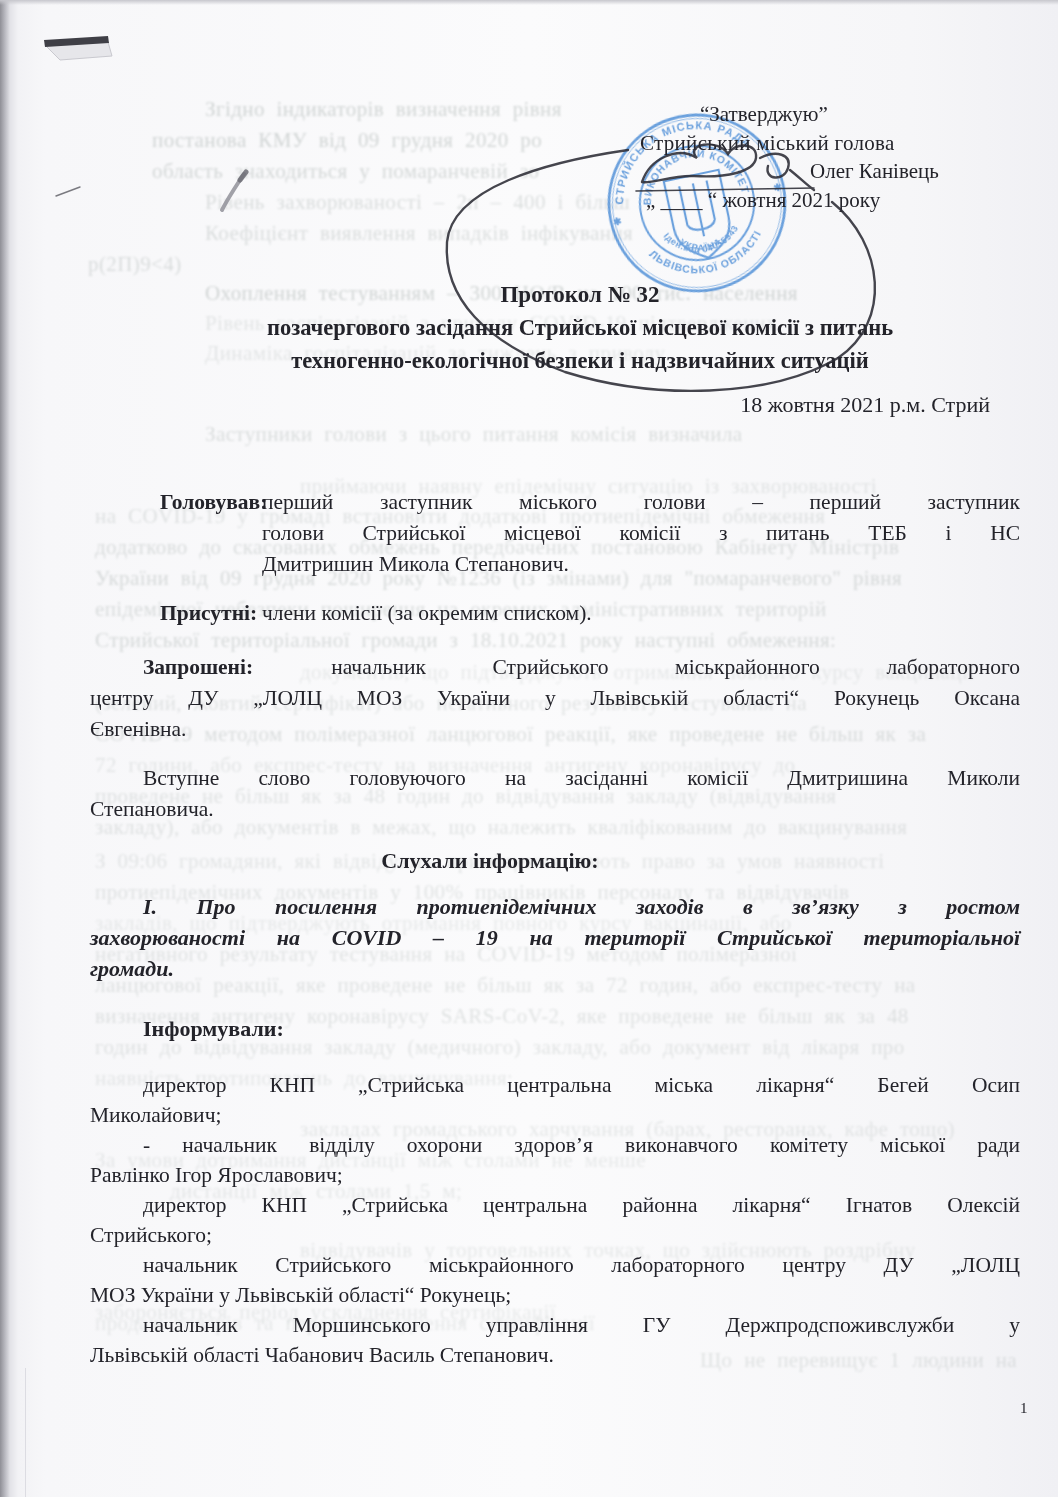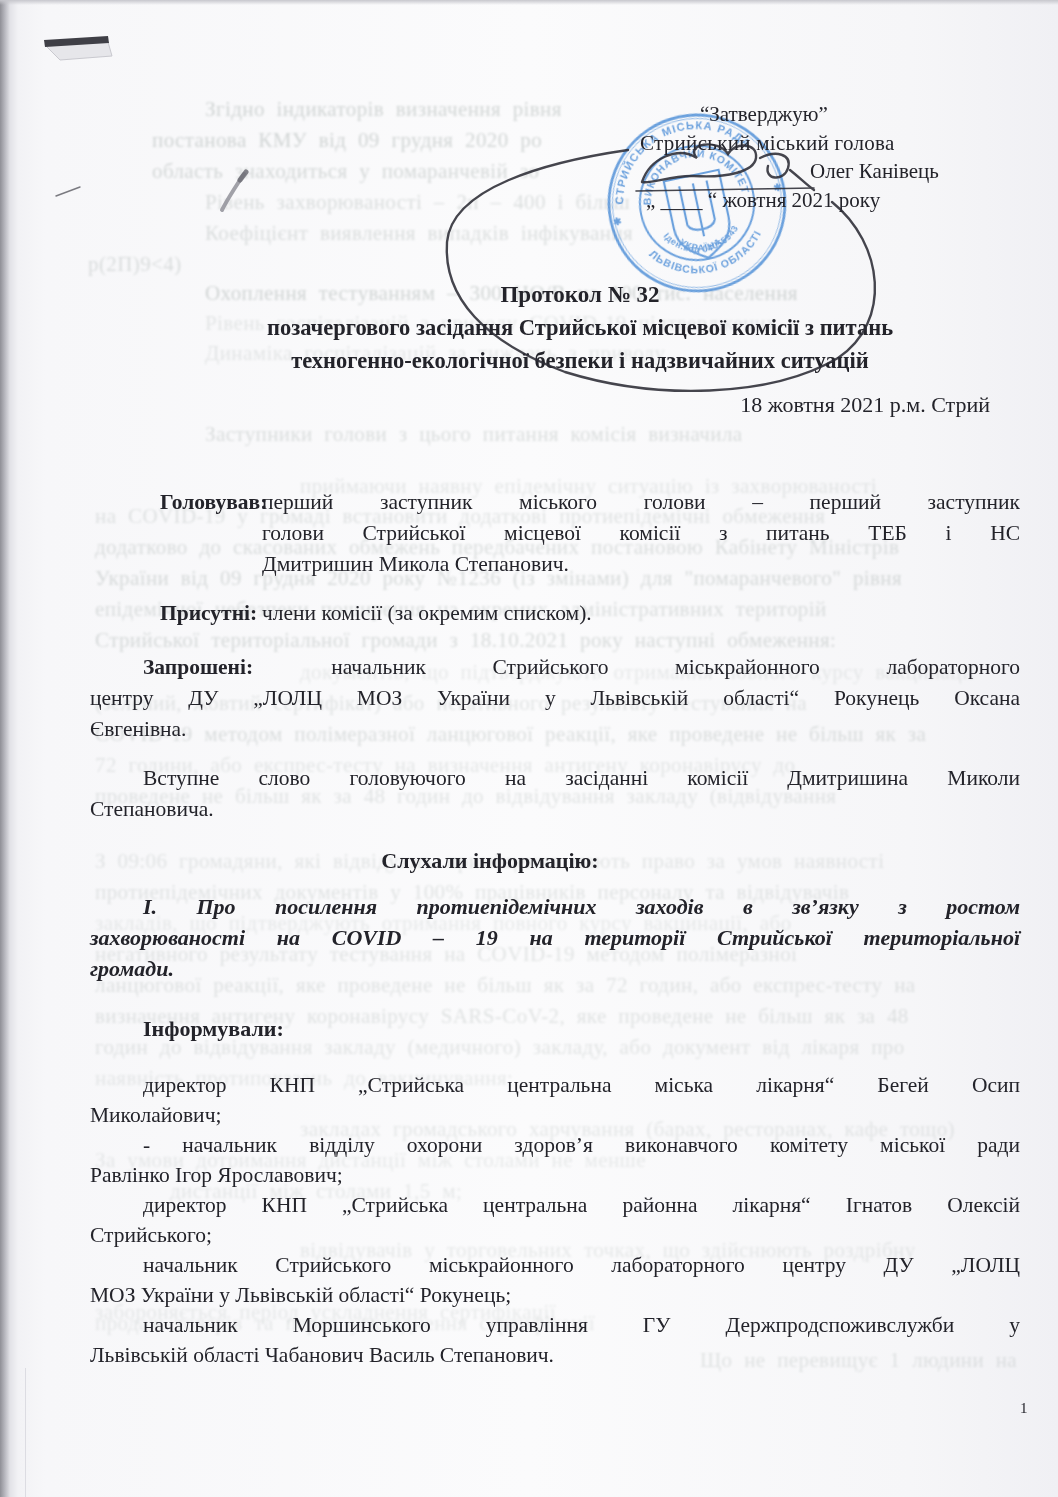--- a/index.html
+++ b/index.html
@@ -89,20 +89,21 @@
       <div class="gline" style="left: 95px; top: 504px; opacity: 0.17;">на  СОVID-19  у  громаді  встановити  додаткові  протиепідемічні  обмеження</div>
       <div class="gline" style="left: 95px; top: 535px; opacity: 0.2;">додатково до скасованих обмежень передбачених постановою Кабінету Міністрів</div>
       <div class="gline" style="left: 95px; top: 566px; opacity: 0.22;">України від 09 грудня 2020 року №1236 (із змінами) для "помаранчевого" рівня</div>
       <div class="gline" style="left: 95px; top: 597px; opacity: 0.2;">епідемічної небезпеки поширення на окремих адміністративних територій</div>
       <div class="gline" style="left: 95px; top: 628px; opacity: 0.22;">Стрийської територіальної громади з 18.10.2021 року наступні обмеження:</div>
       <div class="gline" style="left: 300px; top: 660px; opacity: 0.12;">документів, що підтверджують отримання повного курсу вакцинації</div>
       <div class="gline" style="left: 95px; top: 691px; opacity: 0.16;">(зелений, жовтий сертифікат) або негативного результату тестування на</div>
       <div class="gline" style="left: 95px; top: 722px; opacity: 0.2;">СОVID-19 методом полімеразної ланцюгової реакції, яке проведене не більш як за</div>
       <div class="gline" style="left: 95px; top: 753px; opacity: 0.14;">72  години, або експрес-тесту на визначення антигену коронавірусу до</div>
       <div class="gline" style="left: 95px; top: 784px; opacity: 0.16;">проведене не більш як за 48 годин до відвідування закладу (відвідування</div>
+      <div class="gline" style="left: 95px; top: 815px; opacity: 0.17;">закладу), або документів в межах, що належить кваліфікованим до вакцинування</div>
       <div class="gline" style="left: 95px; top: 849px; opacity: 0.15;">З 09:06 громадяни, які відвідують приміщення мають право за умов наявності</div>
       <div class="gline" style="left: 95px; top: 880px; opacity: 0.16;">протиепідемічних документів у 100% працівників персоналу та відвідувачів</div>
       <div class="gline" style="left: 95px; top: 911px; opacity: 0.12;">закладів, що підтверджують отримання повного курсу вакцинації, або</div>
       <div class="gline" style="left: 95px; top: 942px; opacity: 0.16;">негативного результату тестування на СОVID-19 методом полімеразної</div>
       <div class="gline" style="left: 95px; top: 973px; opacity: 0.17;">ланцюгової реакції, яке проведене не більш як за 72 годин, або експрес-тесту на</div>
       <div class="gline" style="left: 95px; top: 1004px; opacity: 0.17;">визначення антигену коронавірусу SARS-CoV-2, яке проведене не більш як за 48</div>
       <div class="gline" style="left: 95px; top: 1035px; opacity: 0.16;">годин до відвідування закладу (медичного) закладу, або документ від лікаря про</div>
       <div class="gline" style="left: 95px; top: 1066px; opacity: 0.13;">наявність протипоказань до вакцинування;</div>
       <div class="gline" style="left: 300px; top: 1117px; opacity: 0.14;">закладах громадського харчування (барах, ресторанах, кафе тощо)</div>
       <div class="gline" style="left: 95px; top: 1148px; opacity: 0.12;">За умови дотримання дистанції між столами не менше</div>

